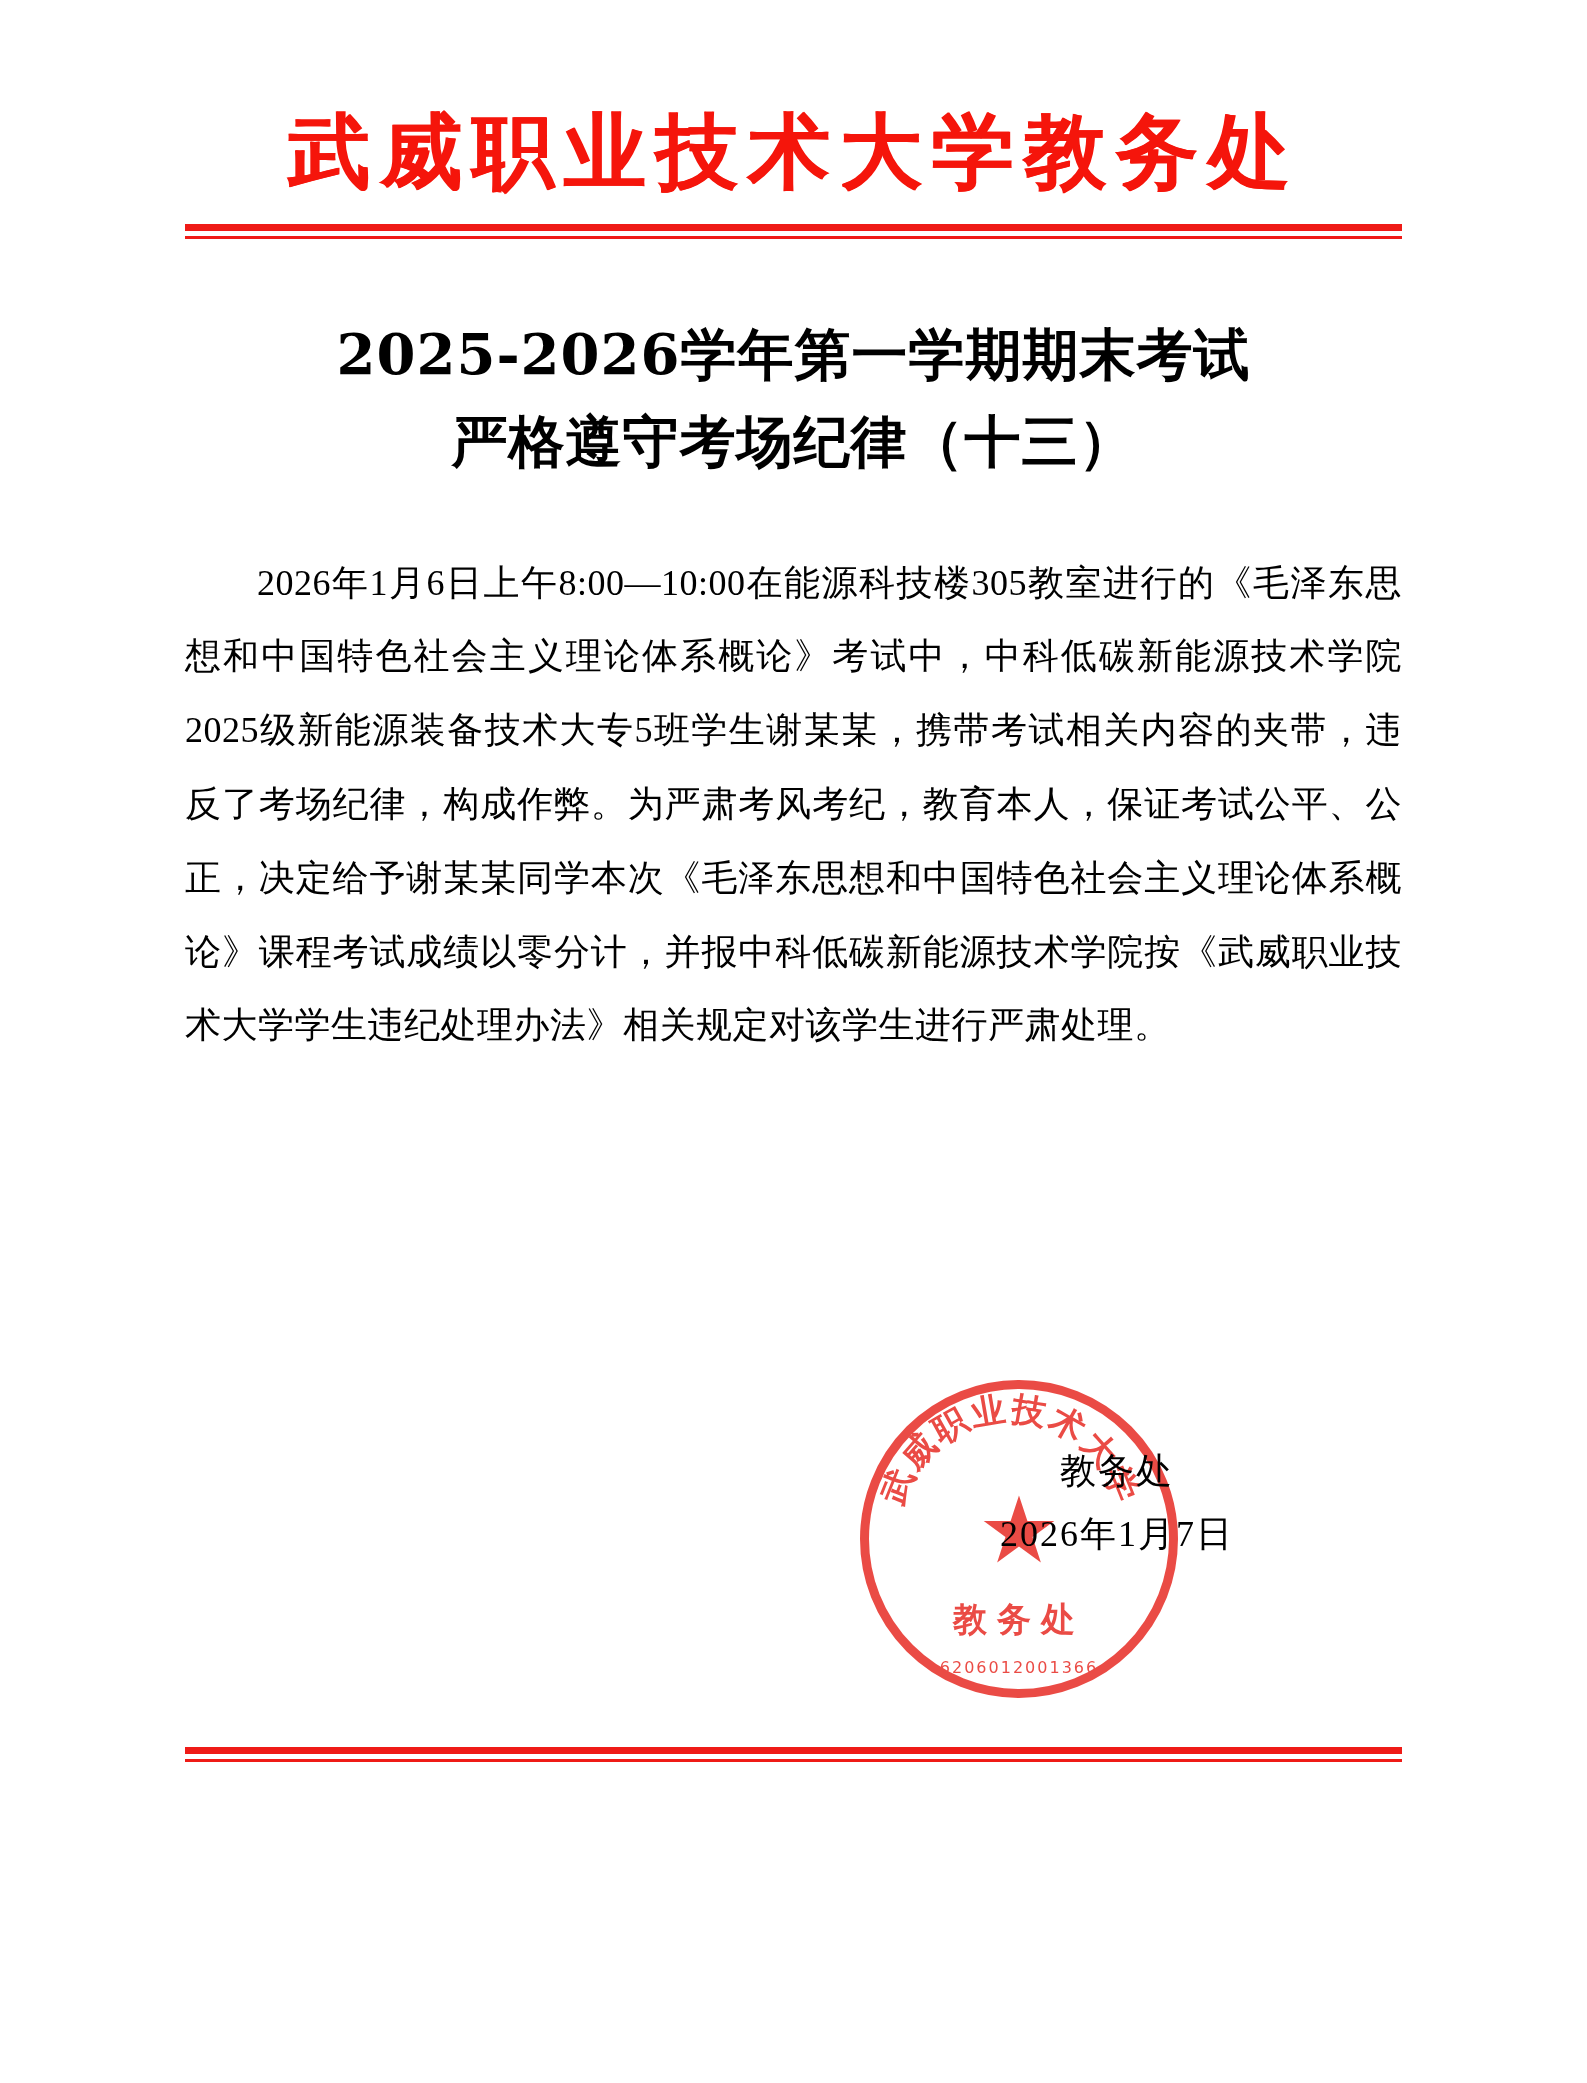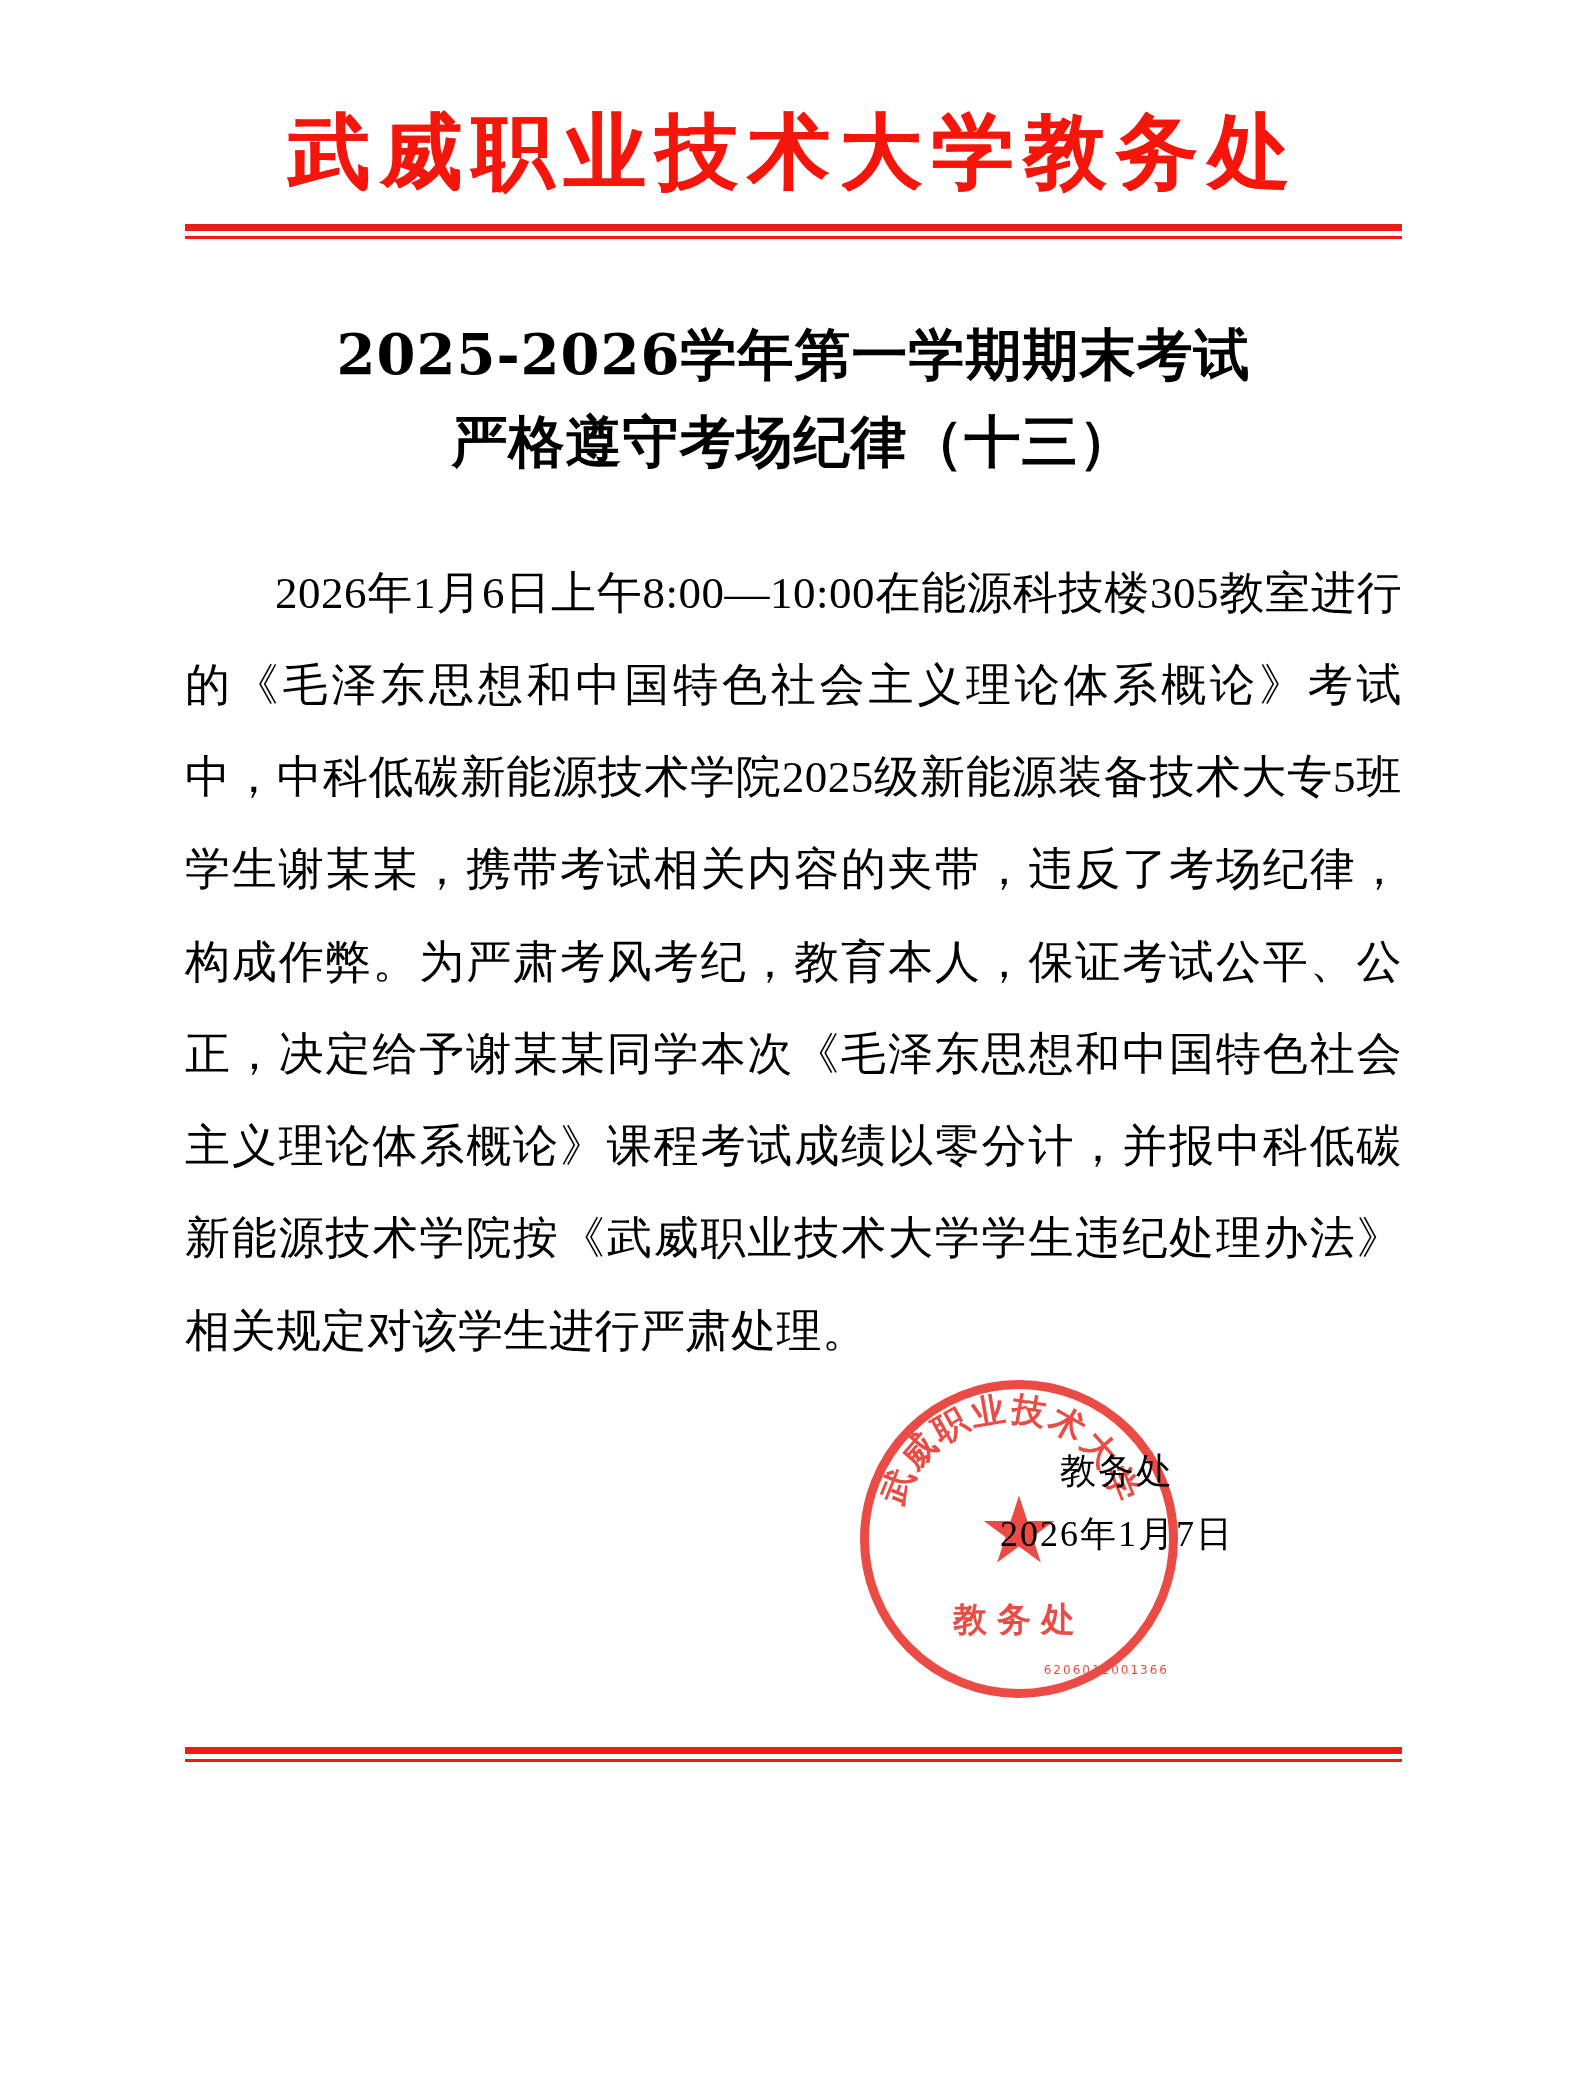--- a/index.html
+++ b/index.html
@@ -62,21 +62,21 @@
     line-height: 1.55;
     letter-spacing: 1px;
   }
   .doc-title .line {
     display: block;
   }
 
   
   .body-text {
     margin-top: 62px;
-    font-size: 45px;
+    font-size: 36px;
     line-height: 2.05;
     text-align: justify;
     text-justify: inter-ideograph;
     letter-spacing: 0.5px;
   }
   .body-text p {
     margin: 0 0 6px 0;
     text-indent: 2em;
   }
 
@@ -154,24 +154,24 @@
     font-family: "DejaVu Serif", "Liberation Serif", serif;
     font-weight: bold;
     font-size: 34px;
     letter-spacing: 10px;
   }
   .seal-code {
     position: absolute;
     left: 0;
     right: 0;
     bottom: 12px;
-    text-align: right;
+    text-align: center;
     color: #e8332c;
     font-family: "DejaVu Sans", sans-serif;
-    font-size: 12px;
+    font-size: 16px;
     letter-spacing: 2px;
   }
 
   
   .footer-rules {
     position: absolute;
     left: 185px;
     right: 185px;
     bottom: 108px;
   }

